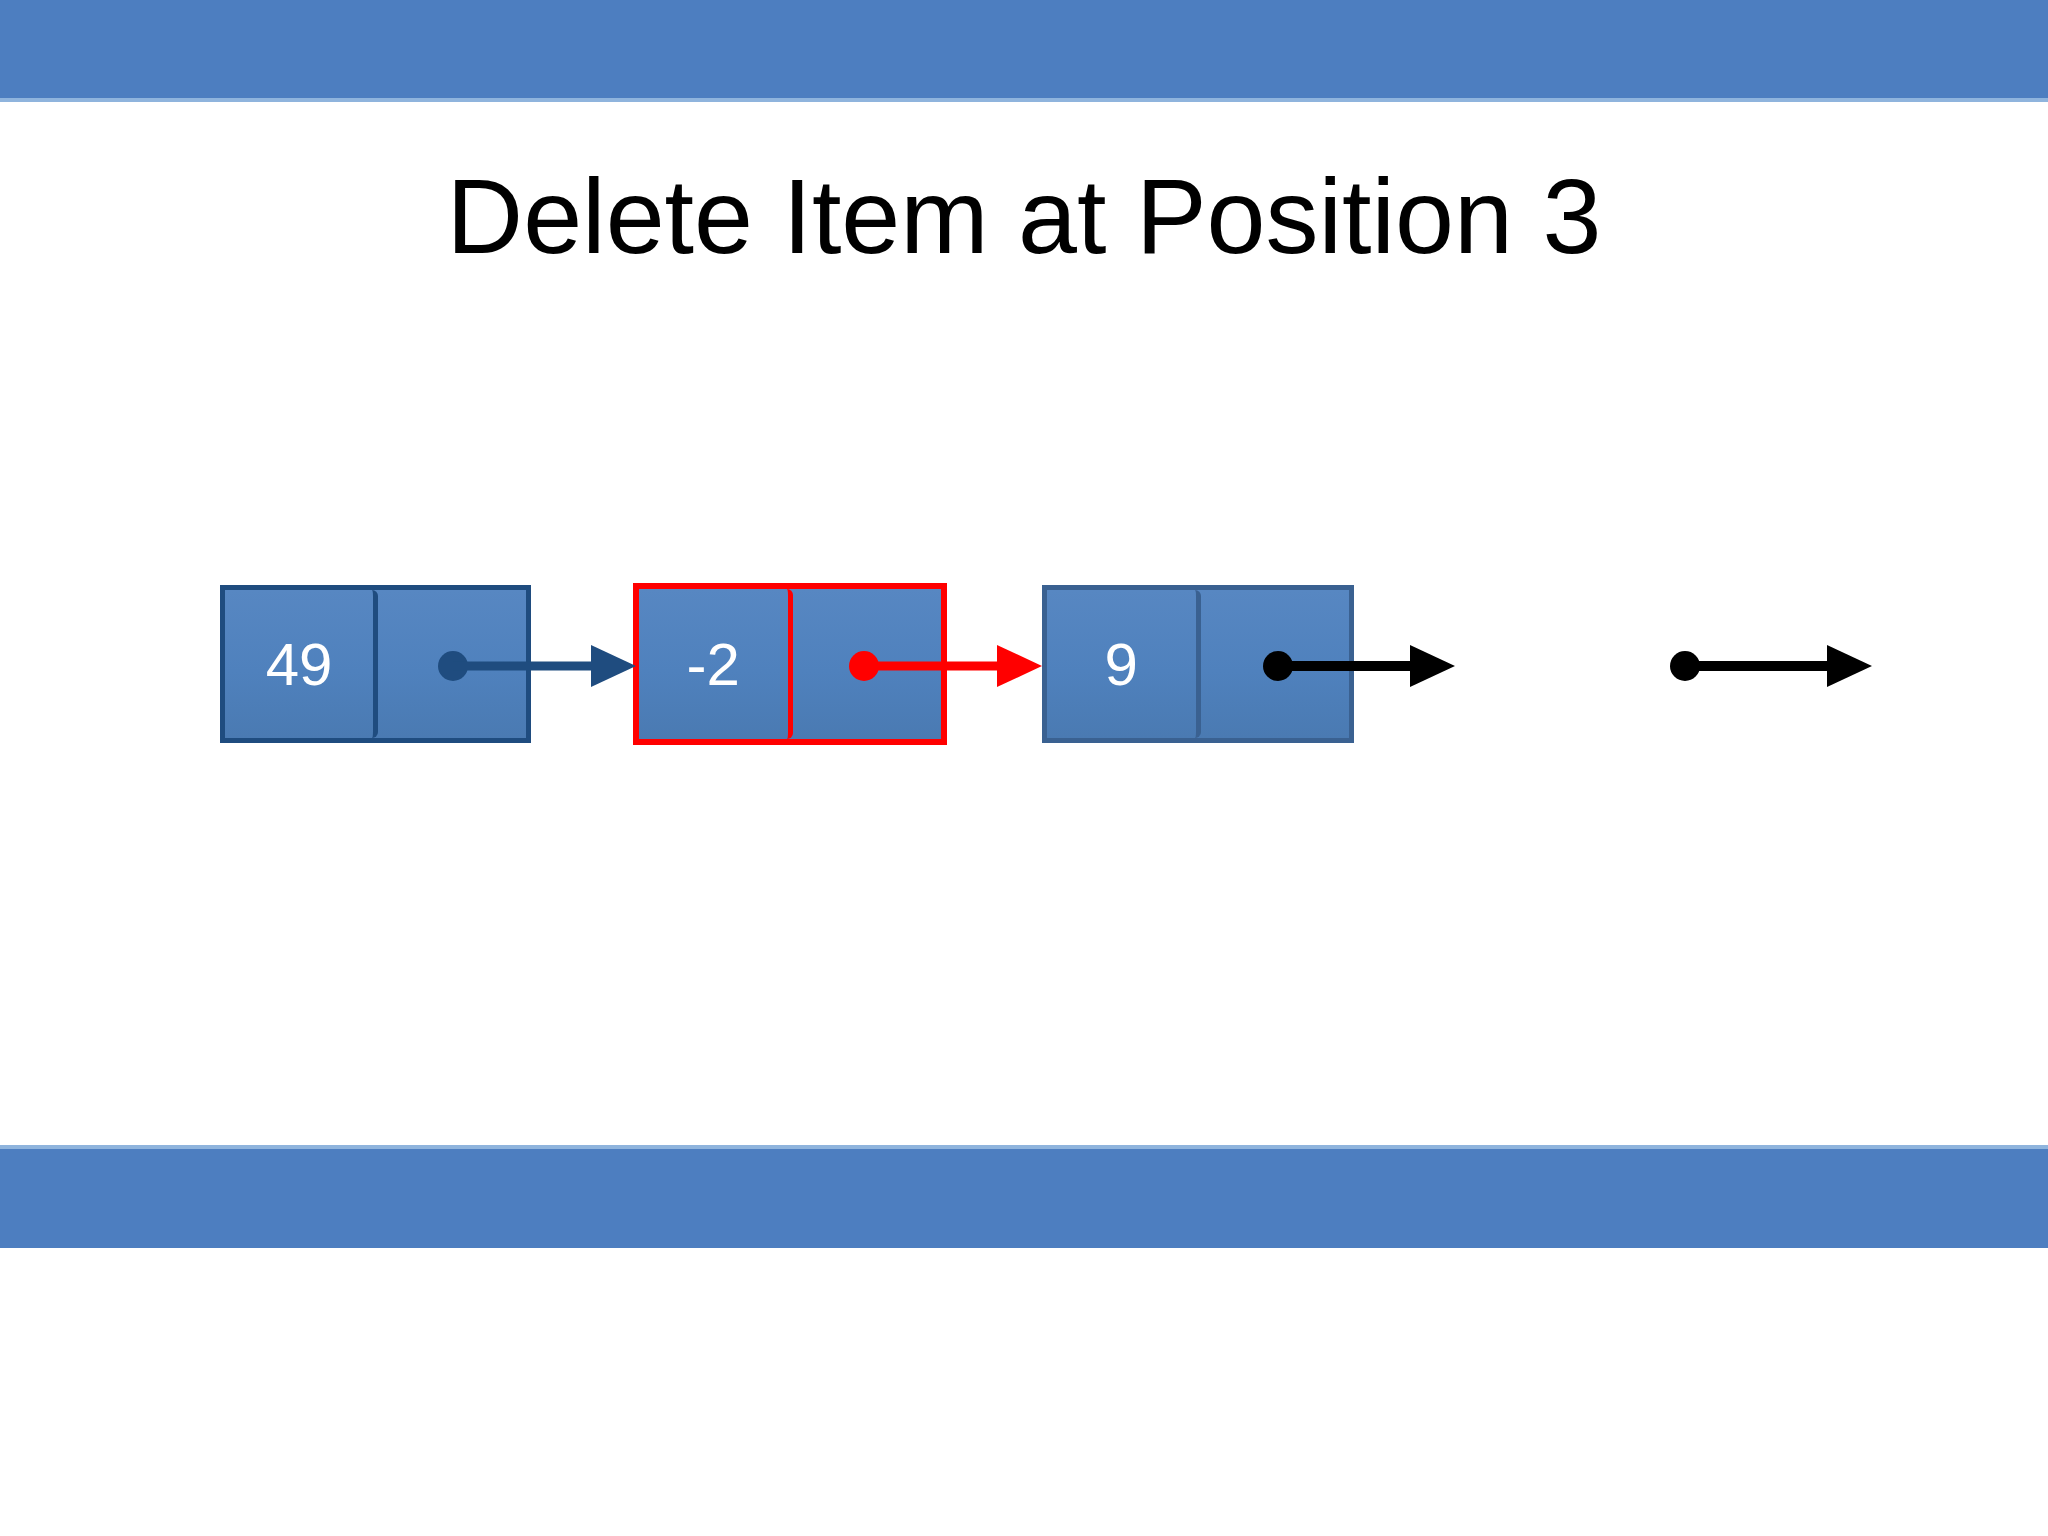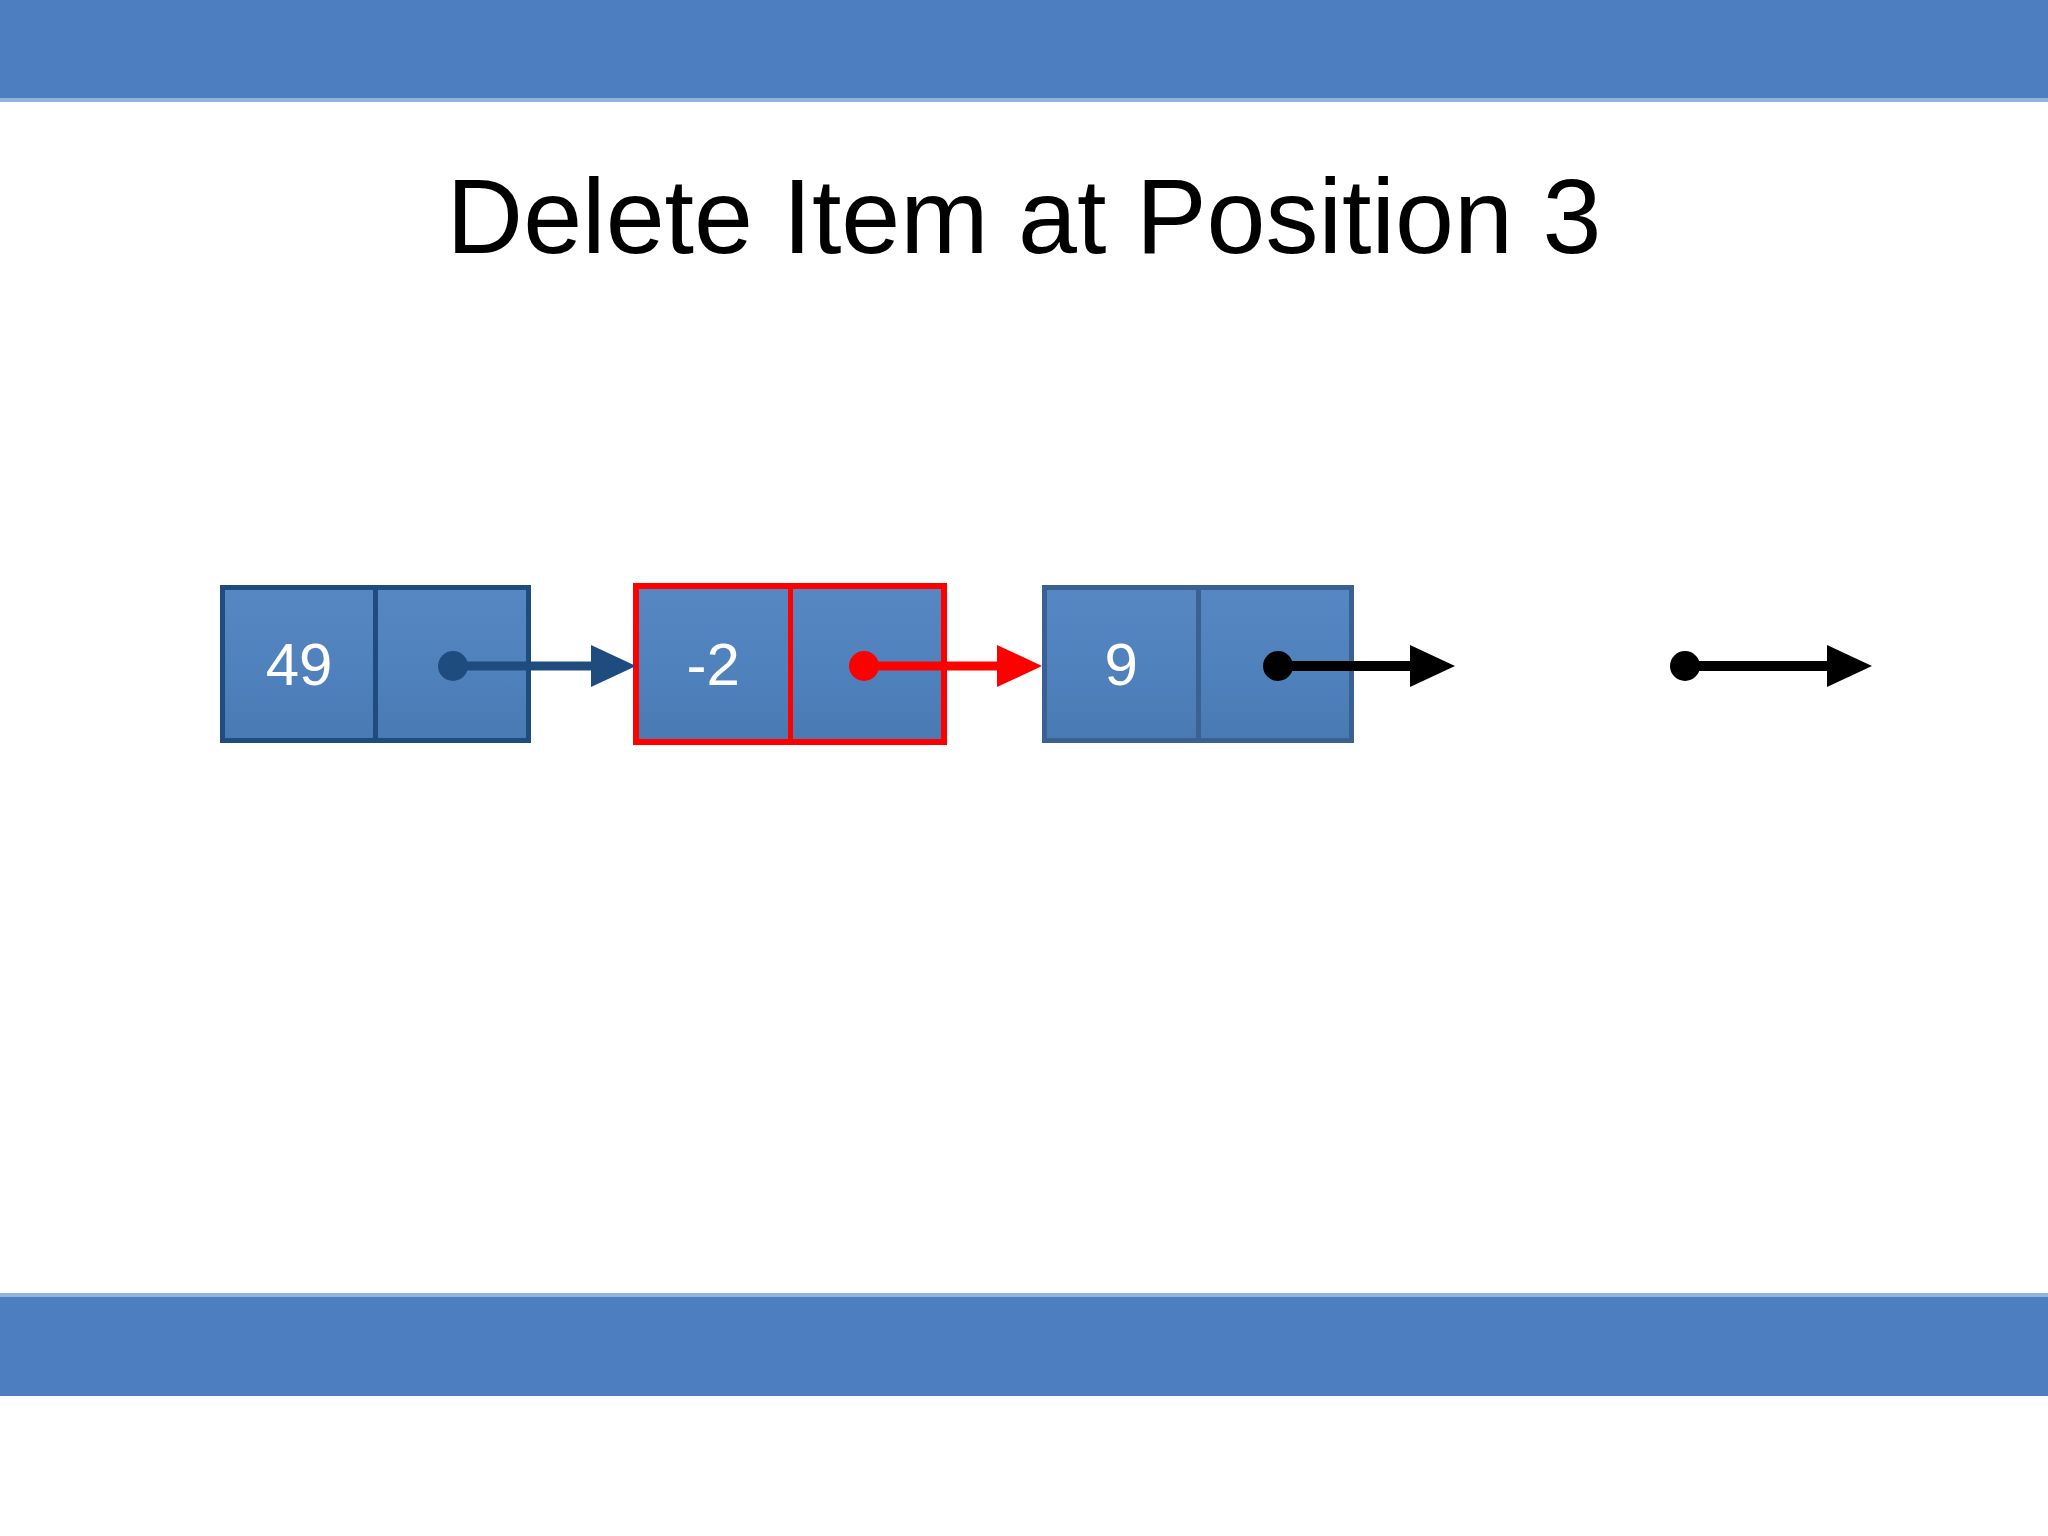--- a/index.html
+++ b/index.html
@@ -14,21 +14,21 @@
     --node-text: #ffffff;
     --title-text: #000000;
   }
   * { margin: 0; padding: 0; box-sizing: border-box; }
   html, body { background: #ffffff; }
   body { font-family: "Liberation Sans", sans-serif; }
 
   .slide {
     position: relative;
     width: 2048px;
-    height: 1396px;
+    height: 1248px;
     background: #ffffff;
     overflow: hidden;
   }
 
   .top-bar {
     position: absolute;
     left: 0; top: 0;
     width: 100%;
     height: 102px;
     background: var(--bar-blue, #4d7ec0);
@@ -74,21 +74,21 @@
   }
   .node.first {
     border-color: var(--node-border-dark, #1f4c7f);
   }
   .node.highlighted {
     top: 583px;
     height: 162px;
     border: 6px solid var(--highlight-red, #ff0000);
   }
 
-  .cell { flex: 1 1 0; position: relative; }
+  .cell { flex: 1 1 0; position: relative; border-radius: 6px; }
   .value-cell {
     display: flex;
     align-items: center;
     justify-content: center;
     border-right: 5px solid var(--node-border-slate, #3a6191);
   }
   .node.first .value-cell { border-right-color: var(--node-border-dark, #1f4c7f); }
   .node.highlighted .value-cell { border-right-color: var(--highlight-red, #ff0000); }
 
   .node-value {

